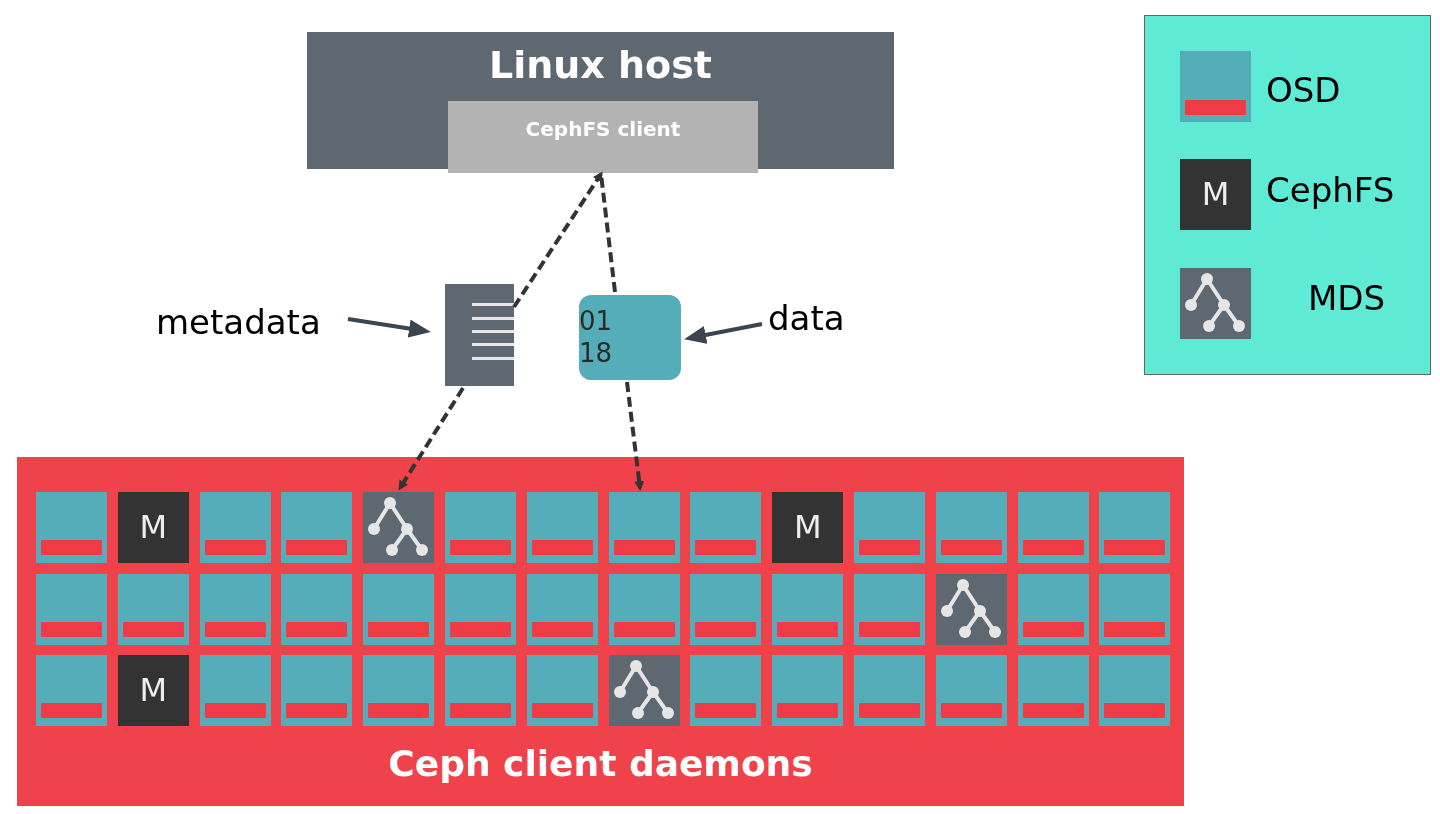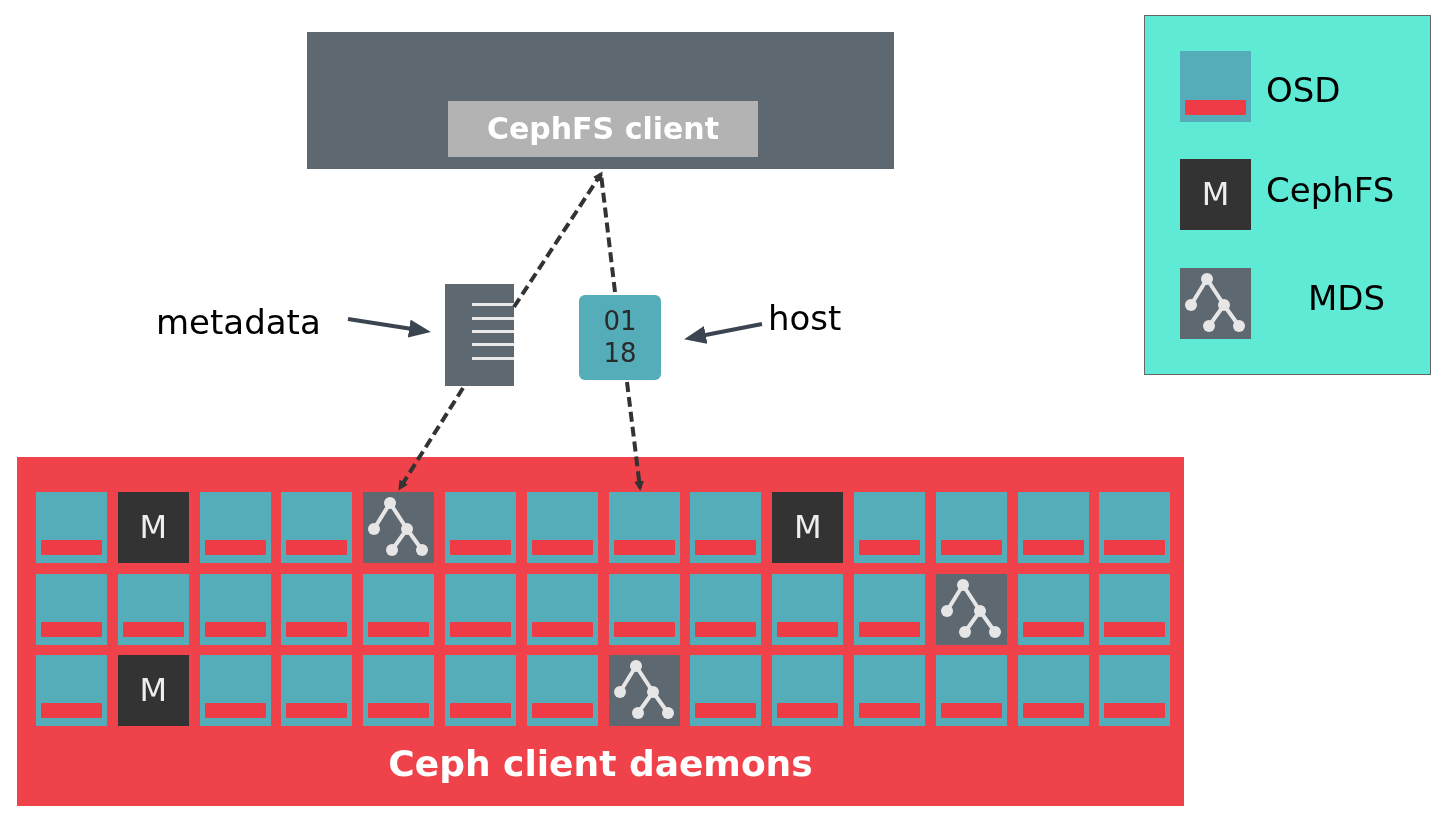--- a/index.html
+++ b/index.html
@@ -1,44 +1,45 @@
 <!DOCTYPE html>
 <html><head>
 <meta charset="utf-8">
 <style>
   html, body { margin:0; padding:0; background:#ffffff; }
   body { width:1440px; height:814px; position:relative; overflow:hidden; font-family:"DejaVu Sans", sans-serif; }
   .abs { position:absolute; }
   #host { left:307px; top:32px; width:587px; height:137px; background:#5e6870; }
   #host-title { left:0; top:10px; width:100%; text-align:center; color:#fff; font-weight:bold; font-size:38px; line-height:46px; }
-  #client { left:141px; top:69px; width:310px; height:56px; background:#b3b3b3; color:#fff; font-weight:bold; font-size:30px; line-height:56px; text-align:center; }
+  #client { left:141px; top:69px; width:310px; height:72px; background:#b3b3b3; color:#fff; font-weight:bold; font-size:20px; line-height:56px; text-align:center; }
 
   #legend { left:1144px; top:15px; width:287px; height:360px; background:#5eead4; border:1.5px solid #666; box-sizing:border-box; }
   .leg-icon { width:71px; height:71px; }
   .leg-label { font-size:34px; color:#000; line-height:40px; }
 
   #cluster { left:17px; top:457px; width:1167px; height:349px; background:#ef424a; }
   #cluster-title { left:0; bottom:20px; width:100%; text-align:center; color:#fff; font-weight:bold; font-size:36px; line-height:44px; }
 
   .cell { position:absolute; width:71px; height:71px; box-sizing:border-box; }
   .osd { background:#55adb9; }
   .osd .bar { position:absolute; left:5px; right:5px; bottom:8px; height:15px; background:#ef3b45; border-radius:1px; }
   .mon { background:#333333; color:#eee; font-size:32px; text-align:center; line-height:71px; }
   .mds { background:#5e6870; }
 
   #metadata-doc { left:445px; top:284px; width:69px; height:102px; background:#5e6870; }
   .doc-line { position:absolute; left:27px; right:0; height:3px; background:#e8e8e8; }
-  #data-block { left:579px; top:295px; width:82px; height:85px; background:#55adb9; border-radius:6px; color:#2a2a2a; font-size:26px; line-height:32px; text-align:center; padding-top:10px; box-sizing:border-box; }
+  #data-block { left:579px; top:295px; width:102px; height:85px; background:#55adb9; border-radius:12px; color:#2a2a2a; font-size:26px; line-height:32px; text-align:left; padding-top:10px; box-sizing:border-box; }
   .label { font-size:34px; color:#000; line-height:40px; }
   svg.overlay { position:absolute; left:0; top:0; pointer-events:none; }
 </style>
 </head>
 <body>
 
 <div id="host" class="abs">
+  <div id="host-title" class="abs">Linux host</div>
   <div id="client" class="abs">CephFS client</div>
 </div>
 
 <div id="legend" class="abs">
   <div class="abs leg-icon osd" style="left:35px;top:35px;">
       <div class="bar" style="bottom:7px;"></div>
     </div>
   <div class="abs leg-label" style="left:121px;top:54px;">OSD</div>
 
   <div class="abs leg-icon mon" style="left:35px;top:143px;font-size:32px;text-align:center;line-height:71px;color:#eee;">M</div>
@@ -67,21 +68,21 @@
   <div class="doc-line" style="top:33px;"></div>
   <div class="doc-line" style="top:46px;"></div>
   <div class="doc-line" style="top:59px;"></div>
   <div class="doc-line" style="top:73px;"></div>
 </div>
 
 <div id="data-block" class="abs">
   <div>01</div>
   <div>18</div>
 </div>
-<div class="abs label" style="left:768px;top:298px;">host</div>
+<div class="abs label" style="left:768px;top:298px;">data</div>
 
 <div id="cluster" class="abs">
   <div id="cells">
       <div class="cell osd" style="left: 19px; top: 35px;">
         <div class="bar"></div>
       </div>
       <div class="cell mon" style="left: 100.8px; top: 35px;">M</div>
       <div class="cell osd" style="left: 182.6px; top: 35px;">
         <div class="bar"></div>
       </div>

